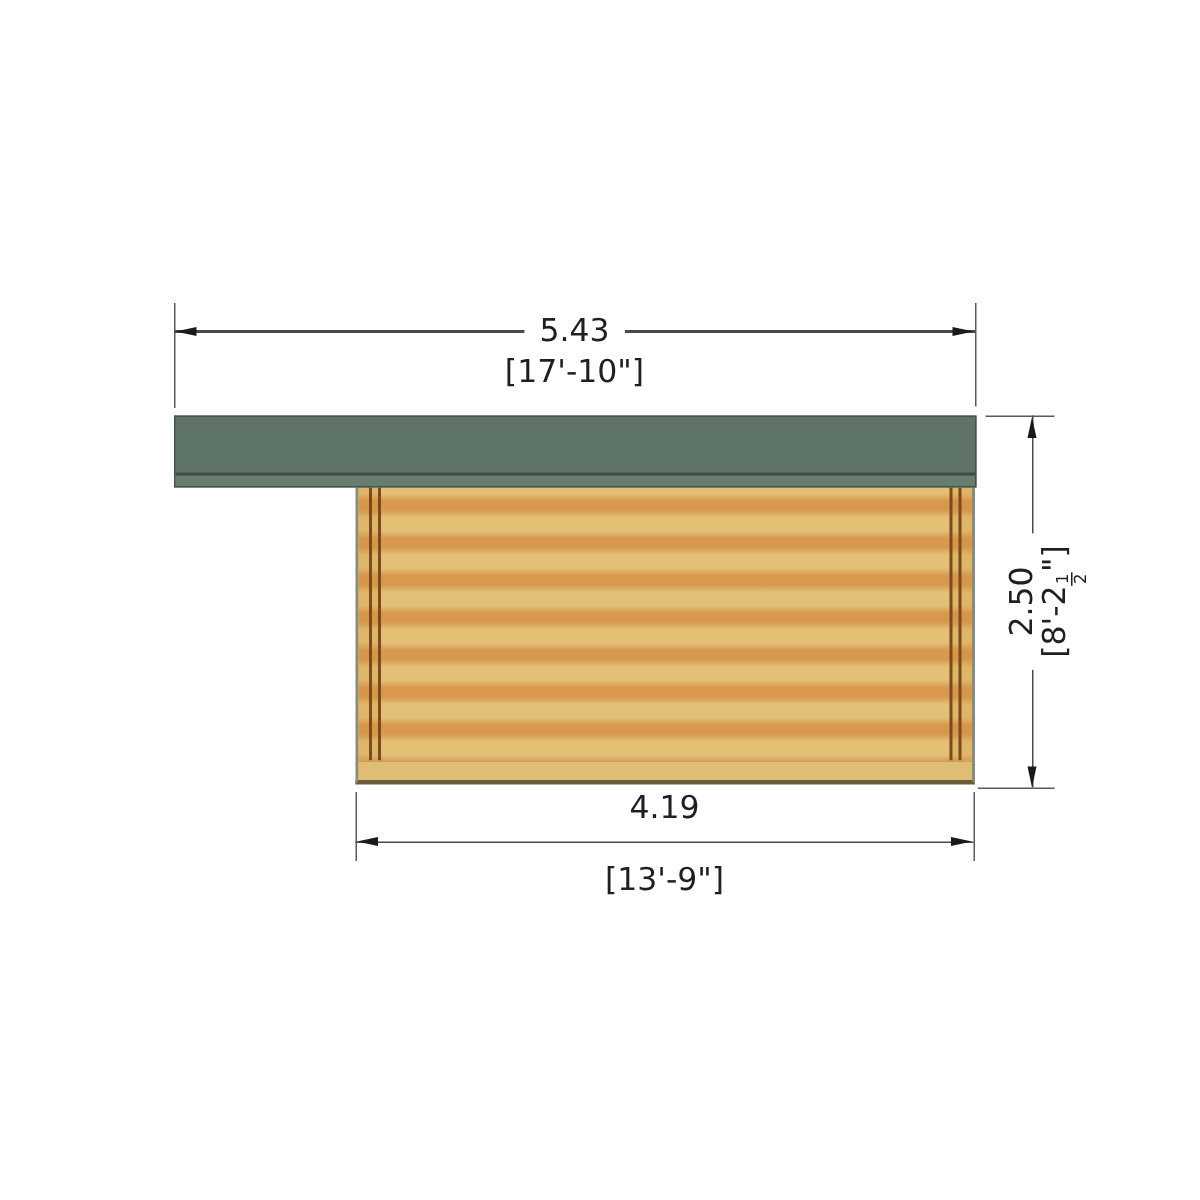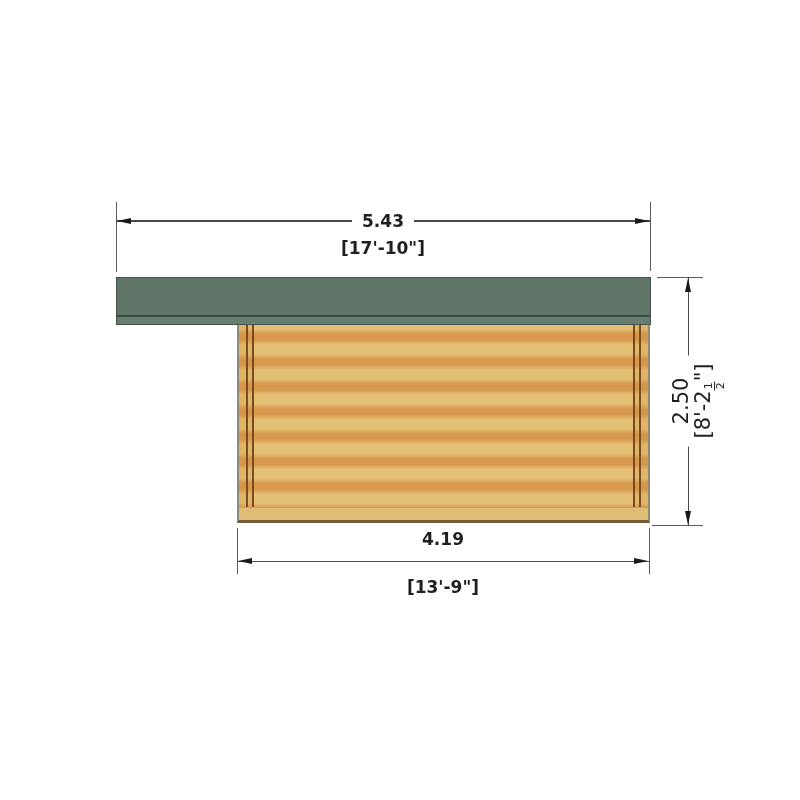--- a/index.html
+++ b/index.html
@@ -61,28 +61,27 @@
   .dline { background: #4a4a4a; z-index: 3; }
   .ext   { background: #5a5a5a; z-index: 3; }
   .arrow { width: 0; height: 0; z-index: 4; }
   .arrow.west  { border-top: 3px solid transparent; border-bottom: 3px solid transparent; border-right: 14px solid #1a1a1a; }
   .arrow.east  { border-top: 3px solid transparent; border-bottom: 3px solid transparent; border-left: 14px solid #1a1a1a; }
   .arrow.north { border-left: 3px solid transparent; border-right: 3px solid transparent; border-bottom: 14px solid #1a1a1a; }
   .arrow.south { border-left: 3px solid transparent; border-right: 3px solid transparent; border-top: 14px solid #1a1a1a; }
 
   .dim-text {
     position: absolute;
-    font-size: 17px;
+    font-size: 21px;
     line-height: 1;
     color: #1f1f1f;
     white-space: nowrap;
     transform: translate(-50%, -50%);
     z-index: 5;
     text-align: center;
-    font-weight: bold;
   }
   .dim-text.on-line { background: #ffffff; padding: 3px 10px; }
 
   .vdim-label {
     position: absolute;
     left: 698px; top: 401px;
     transform: translate(-50%, -50%) rotate(-90deg);
     background: #ffffff;
     text-align: center;
     z-index: 5;

